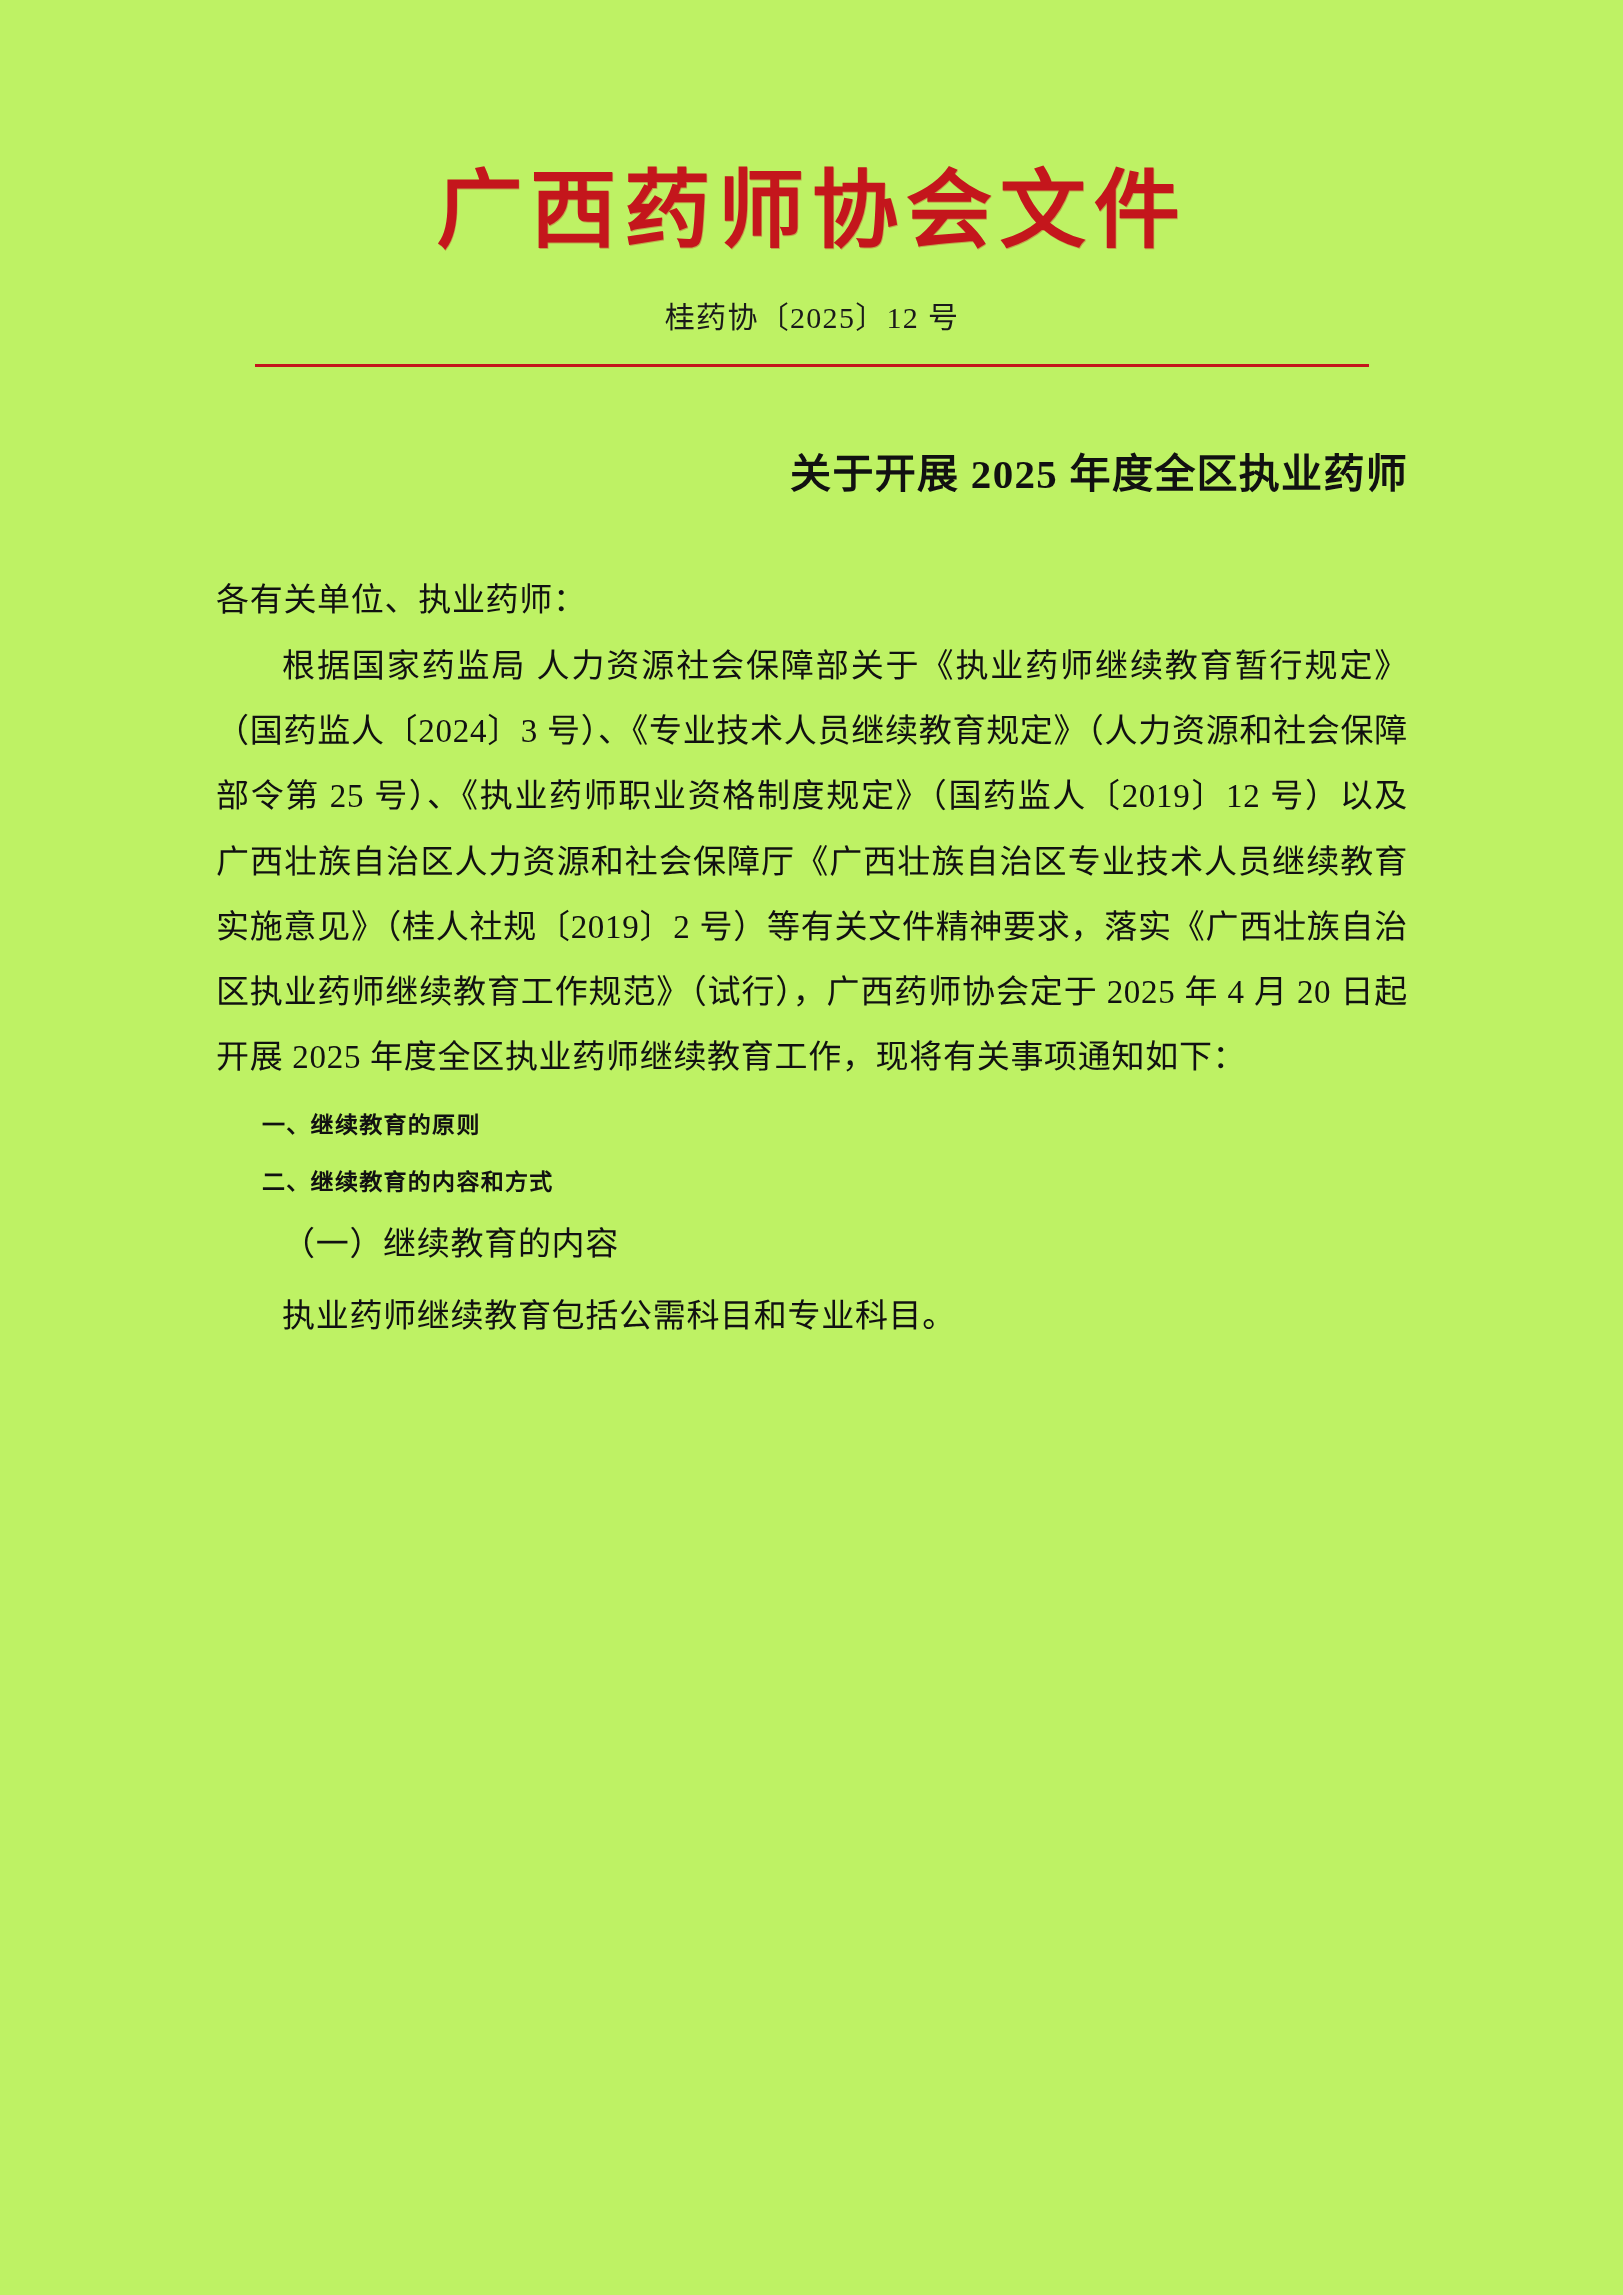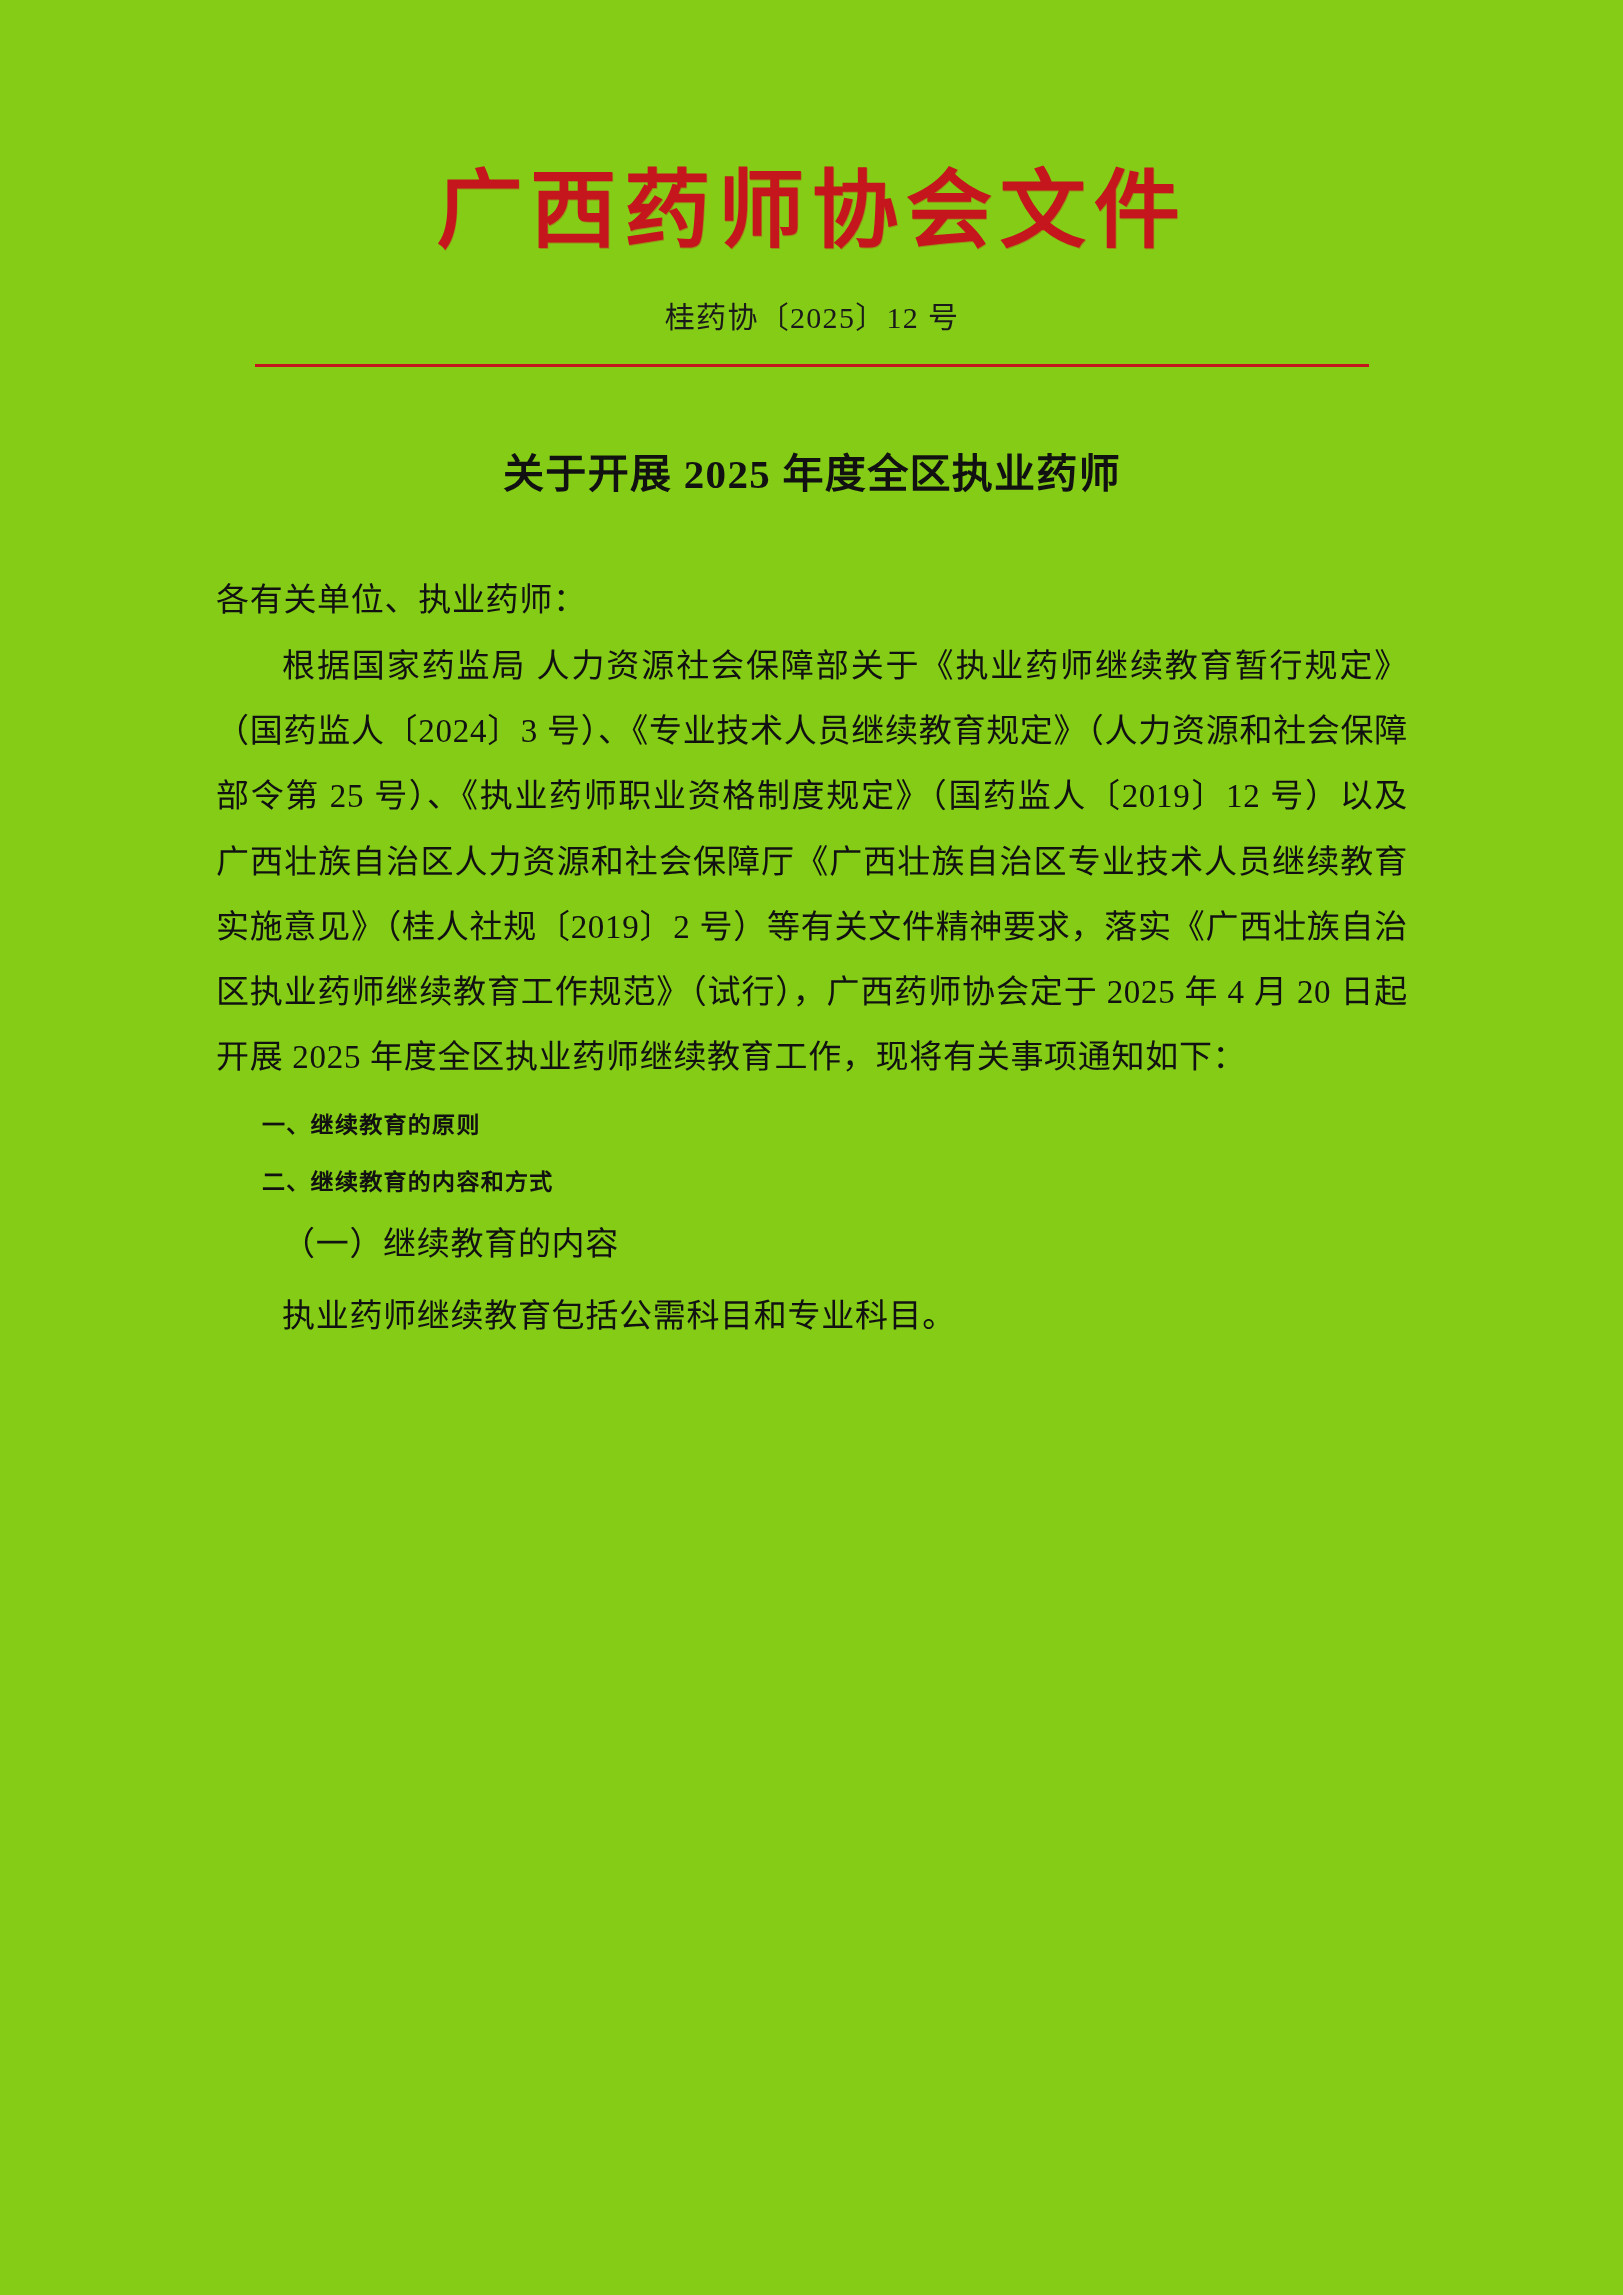--- a/index.html
+++ b/index.html
@@ -15,21 +15,21 @@
     position: relative;
     overflow: hidden;
   }
 
   .page {
     position: relative;
     width: 1624px;
     height: 2295px;
     box-sizing: border-box;
     padding: 0 216px;
-    background: #84cc16;
+    background: #bef264;
   }
 
   
   .masthead {
     text-align: center;
     padding-top: 164px;
   }
   .masthead-title {
     color: #c4161c;
     font-family: "Liberation Serif", "DejaVu Serif", serif;
@@ -49,21 +49,21 @@
   }
   .red-rule {
     margin: 27.5px 39px 0 39px;
     height: 2.6px;
     background: #c4161c;
   }
 
   
   .doc-title {
     margin-top: 77px;
-    text-align: center;
+    text-align: right;
     font-weight: bold;
     font-size: 41px;
     line-height: 1.5;
     letter-spacing: 1.3px;
     color: #111;
   }
   .doc-title .line {
     display: block;
   }
 

